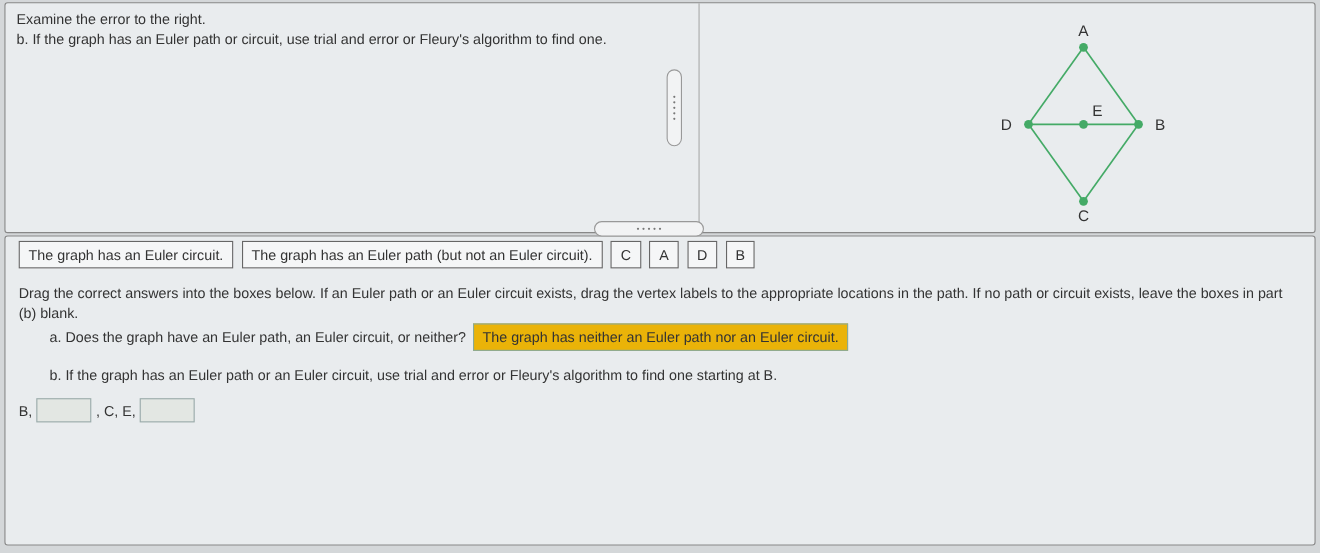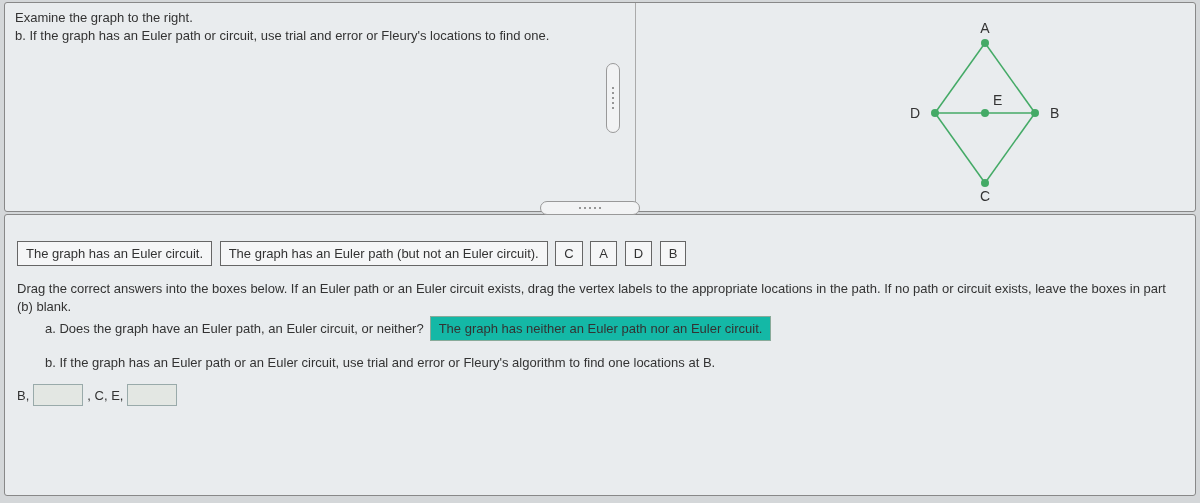--- a/index.html
+++ b/index.html
@@ -64,21 +64,21 @@
     border: 1px solid #999;
     border-radius: 8px;
     background: #f2f3f4;
     display: flex;
     align-items: center;
     justify-content: center;
     gap: 3px;
   }
   .hdiv span { width:2px; height:2px; background:#777; border-radius:50%; }
   .bottom-panel {
-    padding: 26px 12px;
+    padding: 4px 12px;
     height: 282px;
   }
   .drag-row {
     margin-bottom: 14px;
   }
   .drag-item {
     display: inline-block;
     border: 1px solid #666;
     background: #f5f6f7;
     padding: 4px 8px;
@@ -93,21 +93,21 @@
     margin-bottom: 14px;
     display: flex;
     align-items: center;
     flex-wrap: wrap;
     gap: 6px;
     margin-left: 28px;
   }
   .drop-zone {
     display: inline-block;
     border: 1px solid #8a9;
-    background: #14b8a6;
+    background: #eab308;
     padding: 4px 8px;
     min-width: 40px;
     min-height: 22px;
     vertical-align: middle;
   }
   .drop-zone.small {
     min-width: 50px;
     background: #e3e7e3;
     border: 1px solid #9aa;
   }
@@ -116,22 +116,22 @@
     align-items: center;
     gap: 4px;
     flex-wrap: wrap;
   }
 </style>
 </head>
 <body>
 
 <div class="panel top-panel">
   <div class="prompt-col">
-    <div>Examine the graph to the right.</div>
-    <div>b. If the graph has an Euler path or circuit, use trial and error or Fleury's locations to find one.</div>
+    <div>Examine the error to the right.</div>
+    <div>b. If the graph has an Euler path or circuit, use trial and error or Fleury's algorithm to find one.</div>
   </div>
   <div class="graph-col">
     <svg class="graph-svg" width="220" height="190">
 
       <line x1="110" y1="30" x2="160" y2="100" stroke="#4a6" stroke-width="1.5"></line>
       <line x1="160" y1="100" x2="110" y2="170" stroke="#4a6" stroke-width="1.5"></line>
       <line x1="110" y1="170" x2="60" y2="100" stroke="#4a6" stroke-width="1.5"></line>
       <line x1="60" y1="100" x2="110" y2="30" stroke="#4a6" stroke-width="1.5"></line>
       <line x1="60" y1="100" x2="160" y2="100" stroke="#4a6" stroke-width="1.5"></line>
 
@@ -177,21 +177,21 @@
   </div>
 
   <div class="instruction">Drag the correct answers into the boxes below. If an Euler path or an Euler circuit exists, drag the vertex labels to the appropriate locations in the path. If no path or circuit exists, leave the boxes in part (b) blank.</div>
 
   <div class="qa-row">
     <span>a. Does the graph have an Euler path, an Euler circuit, or neither?</span>
     <span class="drop-zone">The graph has neither an Euler path nor an Euler circuit.</span>
   </div>
 
   <div class="qa-row">
-    <span>b. If the graph has an Euler path or an Euler circuit, use trial and error or Fleury's algorithm to find one locations at B.</span>
+    <span>b. If the graph has an Euler path or an Euler circuit, use trial and error or Fleury's algorithm to find one starting at B.</span>
   </div>
 
   <div class="seq">
     <span>B,</span>
     <span class="drop-zone small"></span>
     <span>, C, E,</span>
     <span class="drop-zone small"></span>
   </div>
 
 </div>

